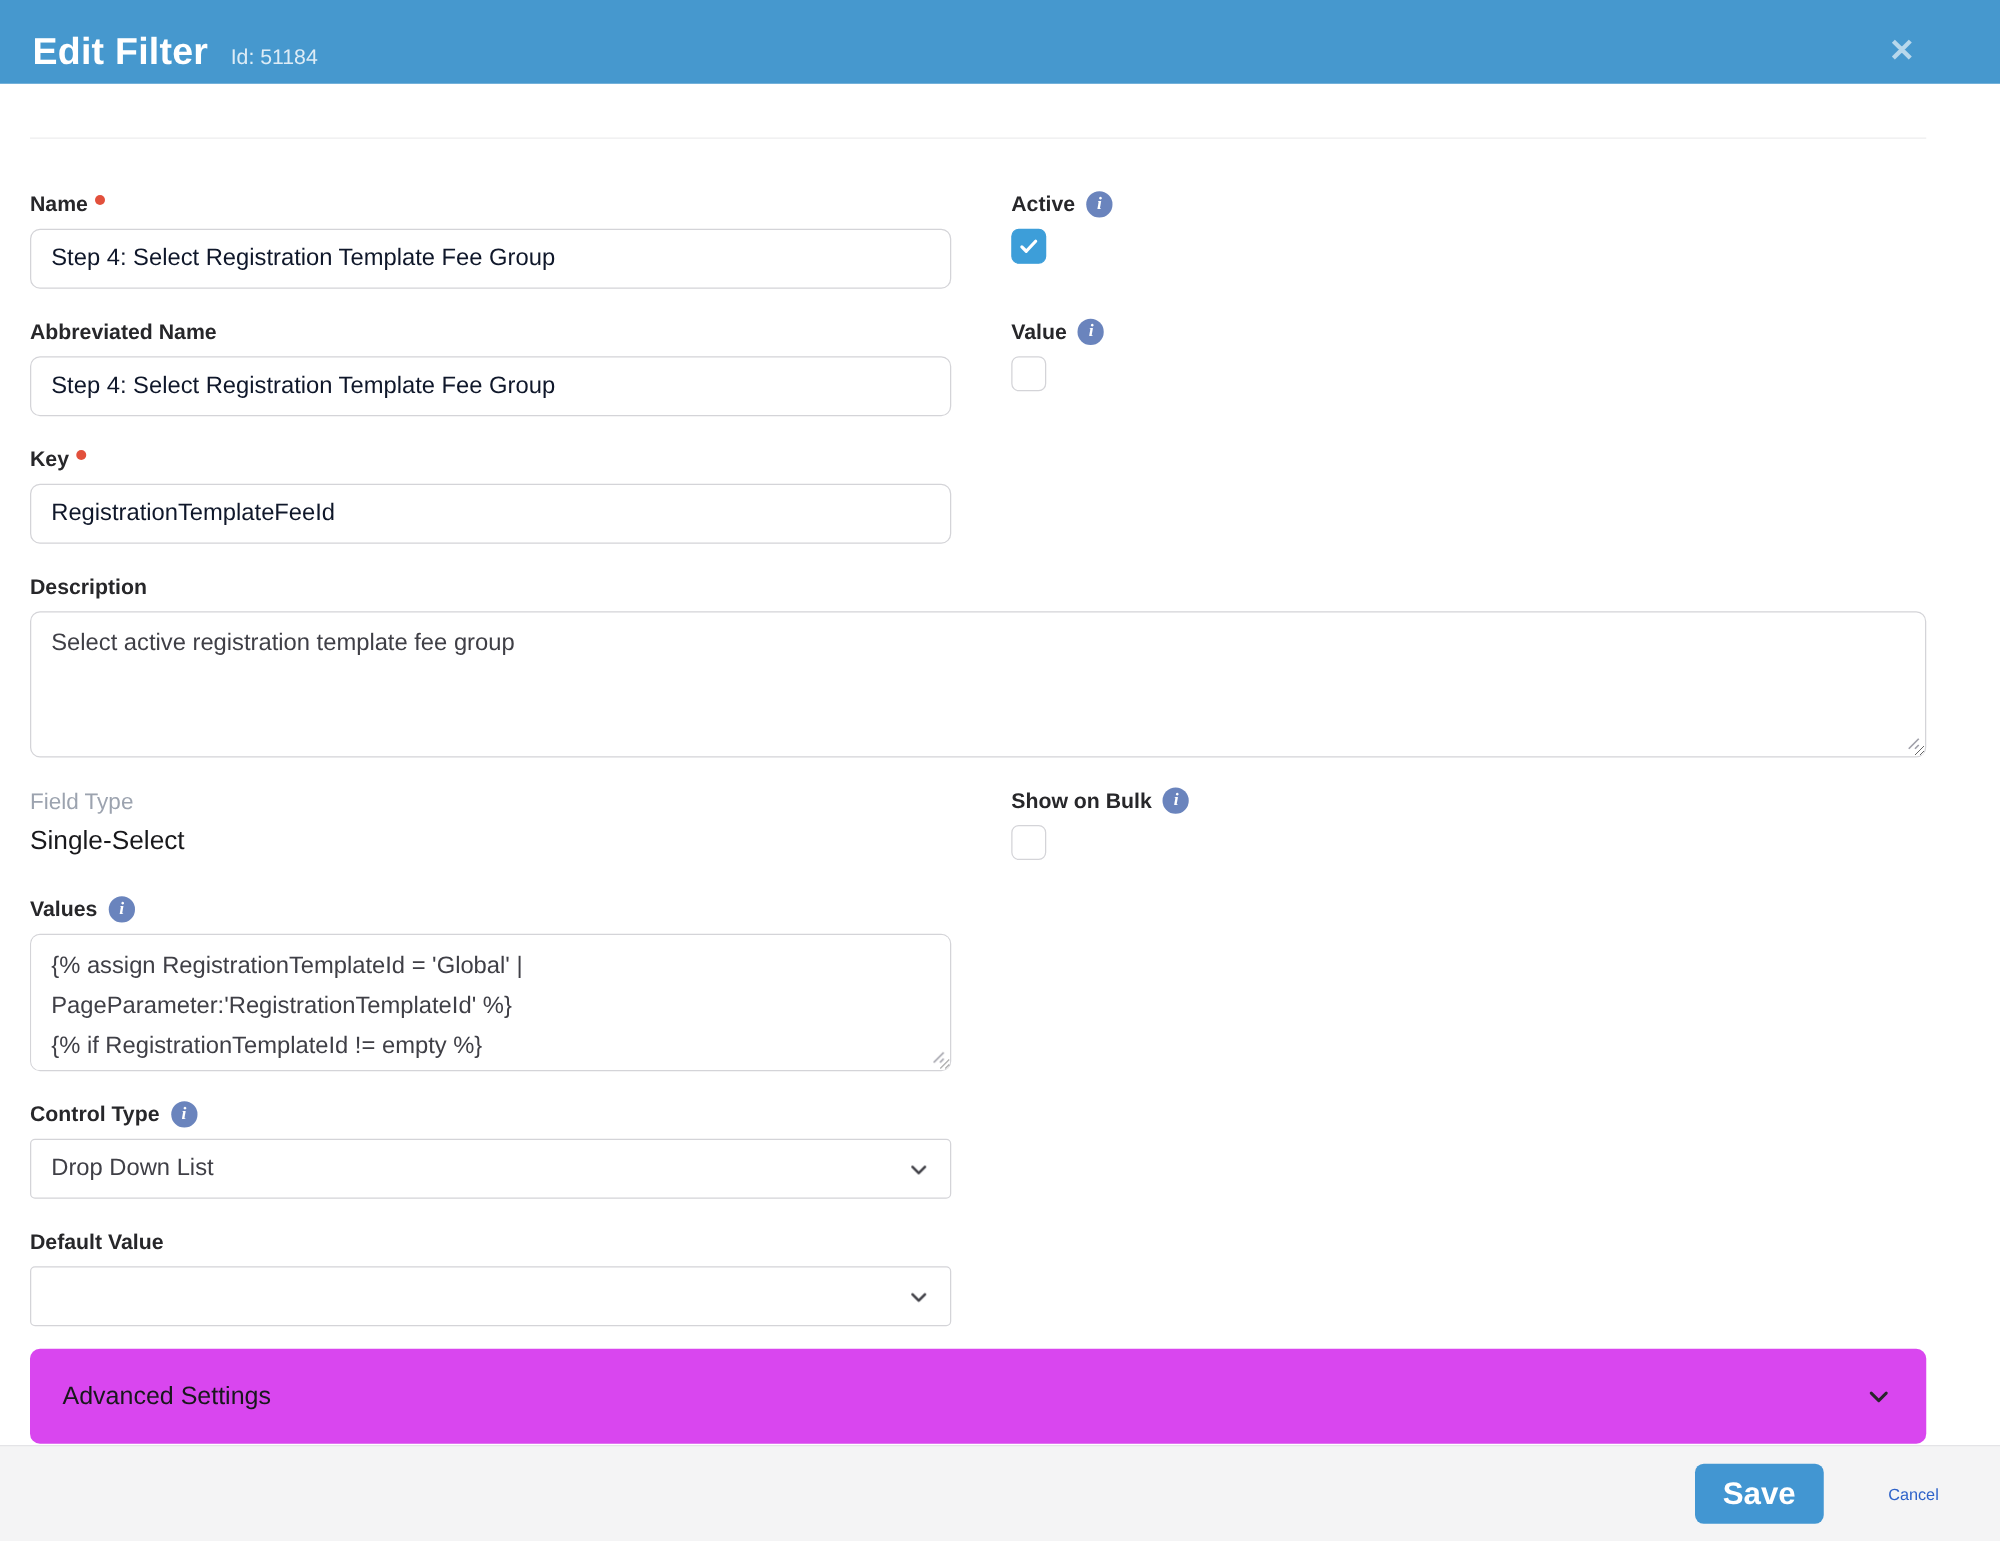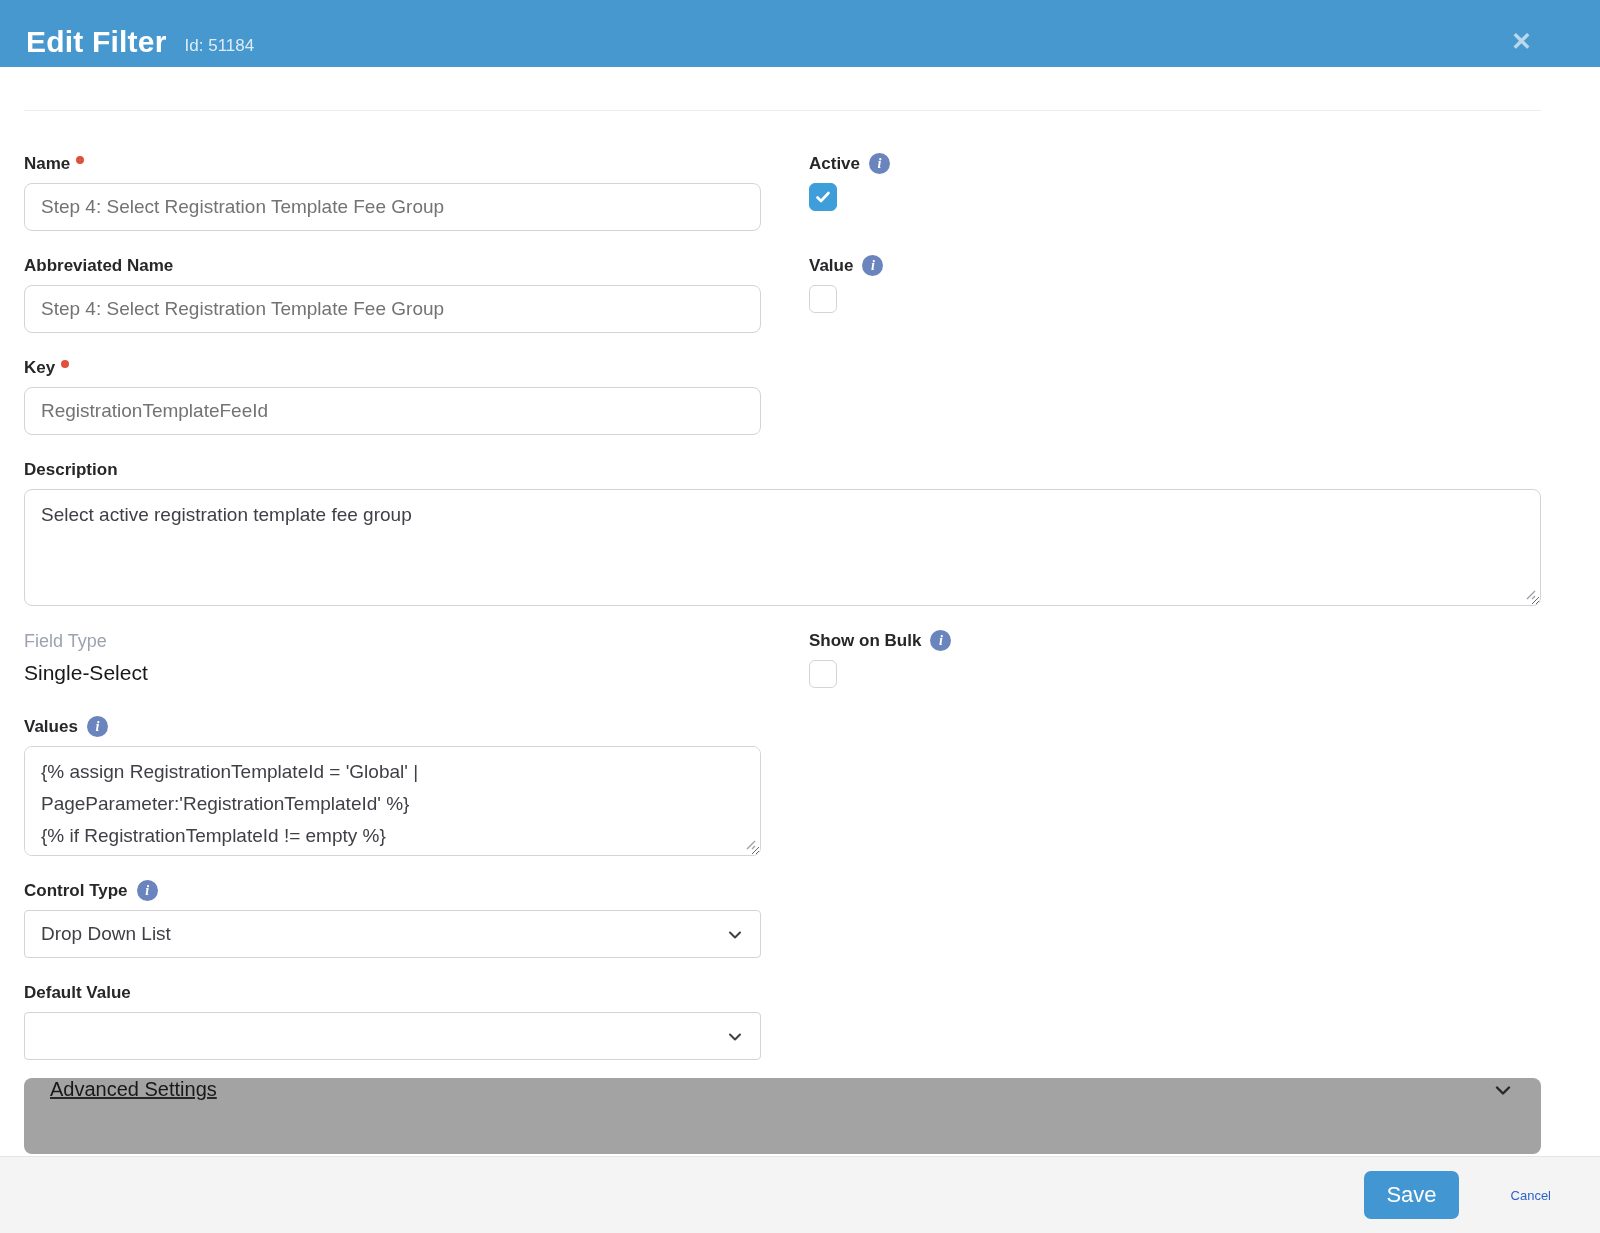--- a/index.html
+++ b/index.html
@@ -67,21 +67,21 @@
     font-family: "Liberation Serif", serif;
     font-style: italic; font-weight: 700; font-size: 14px;
     display: inline-flex; align-items: center; justify-content: center;
     margin-left: 9px; cursor: pointer;
   }
 
   .text-input {
     width: 100%; height: 48px;
     border: 1px solid #d4d4d8; border-radius: 8px;
     font-family: "Liberation Sans", sans-serif;
-    font-size: 19px; color: #737373;
+    font-size: 19px; color: #0f172a;
     padding: 0 16px; background: #fff; outline: none;
   }
 
   .textarea-wrap { position: relative; }
   .textarea {
     width: 100%; display: block;
     border: 1px solid #d4d4d8; border-radius: 8px;
     font-family: "Liberation Sans", sans-serif;
     font-size: 19px; color: #3f3f46; line-height: 32px;
     padding: 9px 16px; background: #fff; outline: none;
@@ -110,43 +110,42 @@
     display: inline-flex; align-items: center; justify-content: center;
   }
   .checkbox svg { display: none; }
   .checkbox.checked { background: var(--checkbox, #3d9ed9); border-color: var(--checkbox, #3d9ed9); }
   .checkbox.checked svg { display: block; }
 
   
   .advanced-bar {
     margin-top: 18px;
     height: 76px;
-    background: #a3a3a3;
+    background: #d946ef;
     border-radius: 8px;
-    display: flex; 
+    display: flex; align-items: center;
     padding: 0 26px;
     cursor: pointer;
-    text-decoration: underline;
   }
   .advanced-label { font-size: 20px; color: #18181b; }
   .advanced-bar .chevron { margin-left: auto; }
 
   
   .modal-footer {
     margin-top: auto;
     height: 77px; flex: 0 0 77px;
     background: #f4f4f5;
     border-top: 1px solid #e4e4e7;
     display: flex; align-items: center; justify-content: flex-end;
     padding-right: 49px;
   }
   .save-btn {
     height: 48px; min-width: 94px;
     background: var(--button, #4296d2);
-    color: #ffffff; font-size: 22px; font-weight: 400;
+    color: #ffffff; font-size: 25px; font-weight: 700;
     font-family: "Liberation Sans", sans-serif;
     border: none; border-radius: 7px;
     padding: 0 22px; cursor: pointer;
   }
   .cancel-link {
     margin-left: 52px;
     font-size: 13px; color: var(--link, #2e62c9);
     text-decoration: none; cursor: pointer;
   }
 </style>

